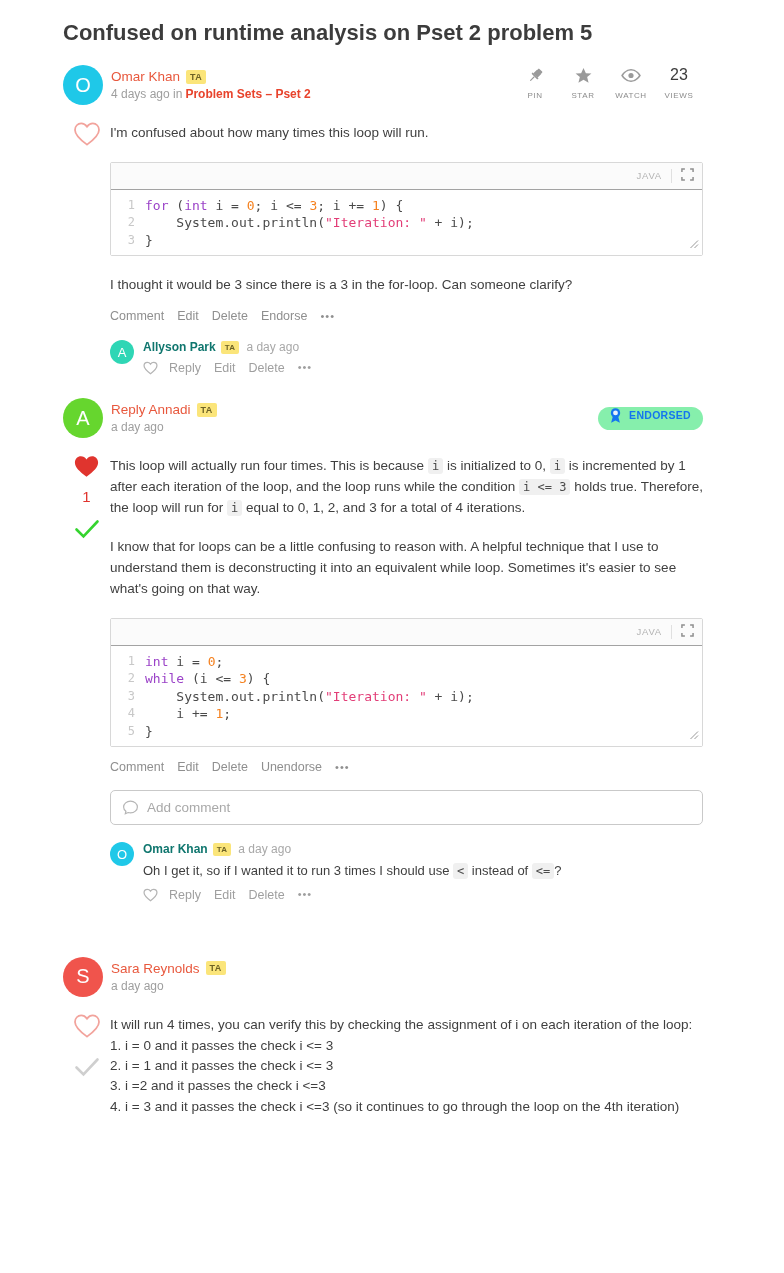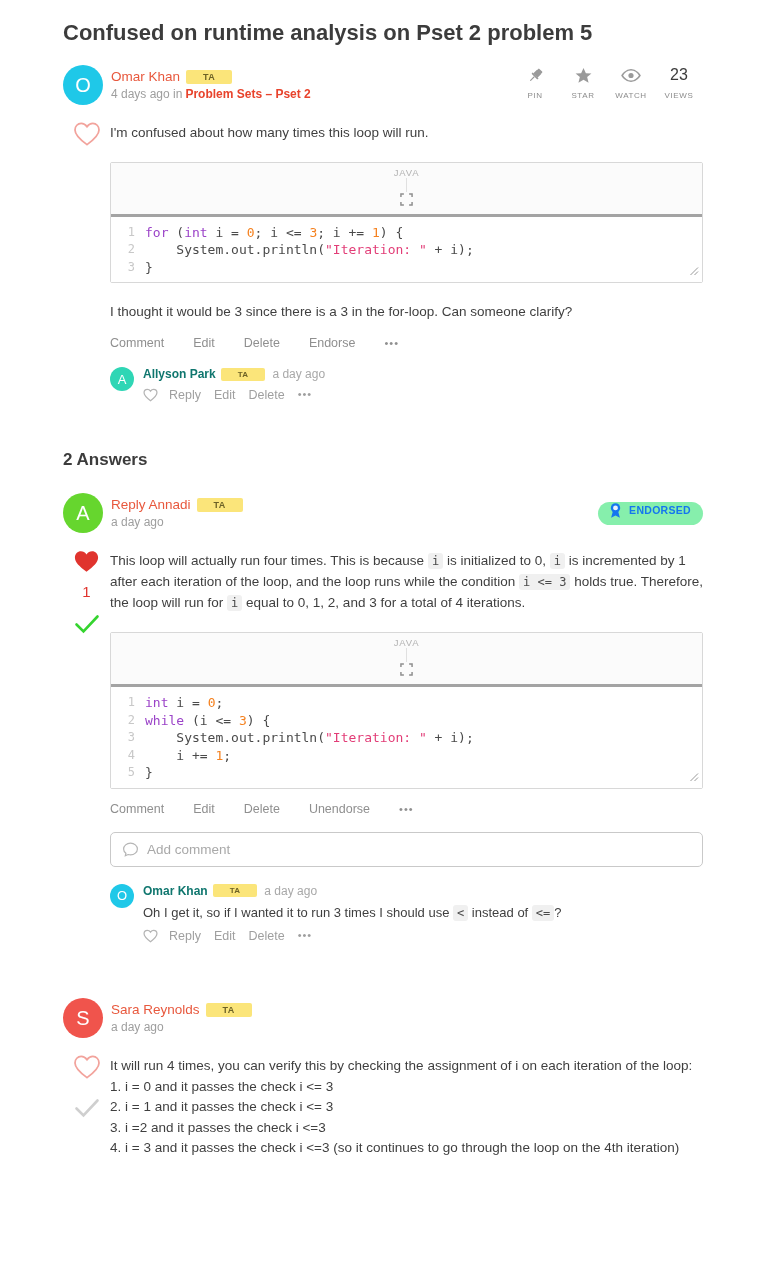--- a/index.html
+++ b/index.html
@@ -26,21 +26,21 @@
     display: flex; align-items: center; justify-content: center;
     flex: 0 0 auto;
   }
   .avatar.small { width: 24px; height: 24px; font-size: 13px; }
   .who { margin-left: 8px; }
   .name-row { display: flex; align-items: center; }
   .author-name { color: #e8583d; font-size: 13.5px; }
   .ta-badge {
     background: #fbe57a; color: #6d6226;
     font-size: 9px; font-weight: 700;
-    padding: 2px 17px; border-radius: 2px; margin-left: 6px;
+    padding: 2px 4px; border-radius: 2px; margin-left: 6px;
     letter-spacing: 0.3px;
   }
   .meta-row { margin-top: 3px; font-size: 12px; color: #9e9e9e; }
   .category-link { color: #e8432c; font-weight: 700; margin-left: 3px; }
 
   
   .stats { margin-left: auto; display: flex; align-self: flex-start; }
   .stat { width: 48px; text-align: center; }
   .stat-icon { height: 20px; display: flex; align-items: center; justify-content: center; }
   .stat-label { display: block; margin-top: 6px; font-size: 8px; letter-spacing: 0.6px; color: #8c8c8c; }
@@ -61,37 +61,36 @@
     background: #f0f0f0;
     border-radius: 3px;
     padding: 1px 4px;
     color: #4a4a4a;
   }
 
   
   .code-block { margin-top: 18px; border: 1px solid #d8d8d8; border-radius: 2px; }
   .code-header {
     display: flex; justify-content: flex-end; align-items: center;
-    background: #fbfbfb; border-bottom: 3px solid #a3a3a3;
+    background: #fbfbfb; border-bottom: 1px solid #a3a3a3;
     padding: 4px 8px;
-    flex-direction: column;
   }
   .code-lang { font-size: 9.5px; color: #b3b3b3; letter-spacing: 0.8px; }
   .code-header-divider { width: 1px; height: 14px; background: #e0e0e0; margin: 0 9px; }
   .code-body { position: relative; padding: 7px 0 6px; background: #fff; }
   .code-line { display: flex; font-family: "DejaVu Sans Mono", monospace; font-size: 13px; line-height: 17.5px; white-space: pre; }
   .line-num { width: 34px; flex: 0 0 auto; text-align: right; padding-right: 10px; color: #c8c8c8; font-size: 12px; }
   .tok-kw { color: #9b43c8; }
   .tok-num { color: #f58220; }
   .tok-str { color: #e23d77; }
   .tok-p { color: #4a4a4a; }
   .resize-handle { position: absolute; right: 3px; bottom: 2px; }
 
   
-  .actions-row { display: flex; align-items: center; margin-top: 13px; font-size: 12.5px; color: #8f8f8f; gap: 16px; }
+  .actions-row { display: flex; align-items: center; margin-top: 13px; font-size: 12.5px; color: #8f8f8f; }
   .actions-row .action-link { margin-right: 13px; cursor: pointer; }
   .actions-row .action-link.more { letter-spacing: 1px; font-size: 11px; }
 
   
   .comment { display: flex; margin-top: 17px; }
   .comment-main { margin-left: 9px; flex: 1; }
   .comment-head { display: flex; align-items: center; }
   .comment-author { color: #0f766e; font-size: 12px; font-weight: 700; }
   .comment-head .ta-badge { font-size: 8px; margin-left: 5px; }
   .comment-time { color: #a8a8a8; font-size: 12px; margin-left: 7px; }
@@ -234,21 +233,20 @@
                 <span class="action-link">Edit</span>
                 <span class="action-link">Delete</span>
                 <span class="action-link more">•••</span>
               </span>
           </div>
         </div>
       </div>
     </div>
   </div>
 
-  <h2 class="answers-heading">2 Answers</h2>
 
   <div class="answer-header">
     <div class="avatar" style="background:#66d62e">A</div>
     <div class="who">
       <div class="name-row">
         <span class="author-name">Reply Annadi</span>
         <span class="ta-badge">TA</span>
       </div>
       <div class="meta-row">
         <span>a day ago</span>
@@ -271,20 +269,21 @@
       <span><svg width="27" height="25" viewBox="0 0 24 22" fill="#e0342e">
     <path d="M12 20.1C5.6 15.4 1.7 11.7 1.7 7.5 1.7 4.3 4.1 1.9 7 1.9c2 0 3.8 1.1 5 2.8 1.2-1.7 3-2.8 5-2.8 2.9 0 5.3 2.4 5.3 5.6 0 4.2-3.9 7.9-10.3 12.6z"></path>
   </svg></span>
       <span class="like-count">1</span>
       <span class="check"><svg width="26" height="20" viewBox="0 0 26 20" fill="none">
     <path d="M2.5 10.5l7 7L23.5 2.5" stroke="#35d42f" stroke-width="2.6" stroke-linecap="round"></path>
   </svg></span>
     </div>
     <div class="post-content">
       <p class="body-para"><span>This loop will actually run four times. This is because </span><code class="inline-code">i</code><span> is initialized to 0, </span><code class="inline-code">i</code><span> is incremented by 1 after each iteration of the loop, and the loop runs while the condition </span><code class="inline-code">i &lt;= 3</code><span> holds true. Therefore, the loop will run for </span><code class="inline-code">i</code><span> equal to 0, 1, 2, and 3  for a total of 4 iterations.</span></p>
+      <p class="body-para">I know that for loops can be a little confusing to reason with. A helpful technique that I use to understand them is deconstructing it into an equivalent while loop. Sometimes it's easier to see what's going on that way.</p>
 
       <div class="code-block">
         <div class="code-header">
           <span class="code-lang">JAVA</span>
           <span class="code-header-divider"></span>
           <span><svg width="13" height="13" viewBox="0 0 14 14" fill="none" stroke="#8f8f8f" stroke-width="1.6">
     <path d="M1 4.2V1h3.2M9.8 1H13v3.2M13 9.8V13H9.8M4.2 13H1V9.8"></path>
   </svg></span>
         </div>
         <div class="code-body">

